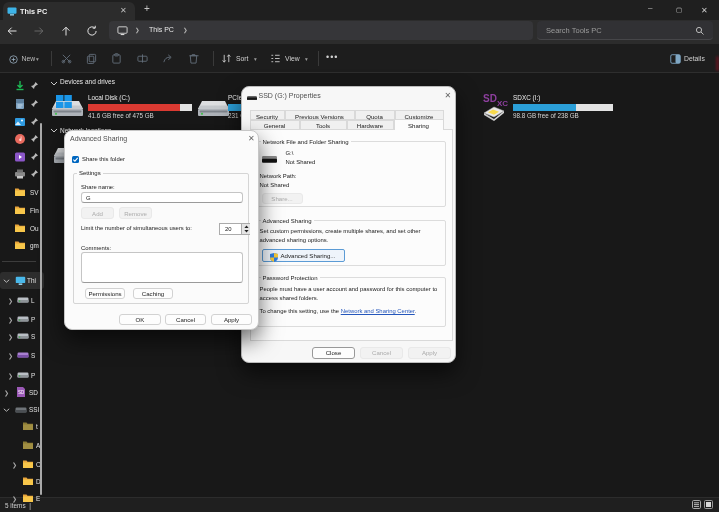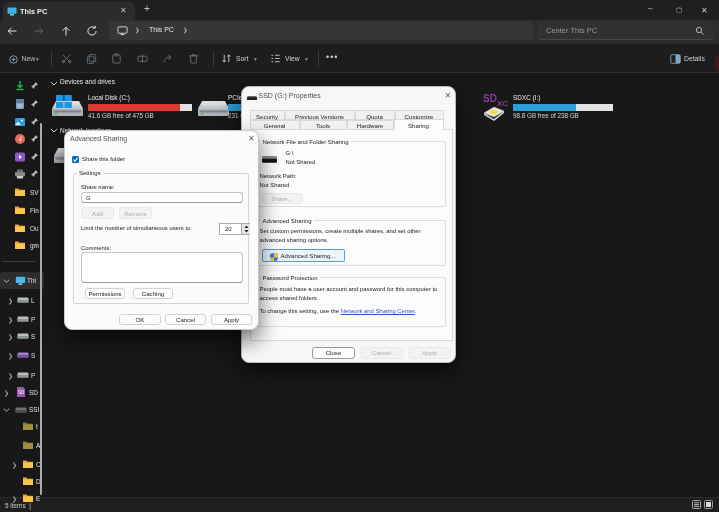--- a/index.html
+++ b/index.html
@@ -88,21 +88,21 @@
 <div id="addr" class="abs">
   <svg class="abs" style="left:8px;top:3.5px" width="11" height="11" viewBox="0 0 12 12">
       <rect x="1" y="2" width="10" height="7" rx="1" stroke="#dadada" fill="none"></rect>
       <rect x="4" y="9.8" width="4" height="1.2" fill="#dadada"></rect>
     </svg>
   <div class="abs" style="left:26px;top:5.5px;font-size:5.5px;color:#b5b5b5;">❯</div>
   <div class="abs" style="left:40px;top:4.5px;font-size:7px;color:#e8e8e8;">This PC</div>
   <div class="abs" style="left:74px;top:5.5px;font-size:5.5px;color:#b5b5b5;">❯</div>
 </div>
 <div id="search" class="abs">
-  <div class="ph" style="top:4.5px;">Center This PC</div>
+  <div class="ph" style="top:4.5px;">Search Tools PC</div>
   <svg class="abs" style="left:158px;top:4.5px" width="10" height="10" viewBox="0 0 10 10">
       <circle cx="4" cy="4" r="2.6" stroke="#b9b9b9" fill="none"></circle>
       <path d="M6 6l2.5 2.5" stroke="#b9b9b9"></path>
     </svg>
 </div>
 
 <div id="toolbar" class="abs"></div>
 <svg class="abs" style="left:9px;top:55px" width="9" height="9" viewBox="0 0 12 12">
     <circle cx="6" cy="6" r="5" stroke="#9fb6c8" fill="none"></circle>
     <path d="M6 3.5v5M3.5 6h5" stroke="#9fb6c8"></path>

